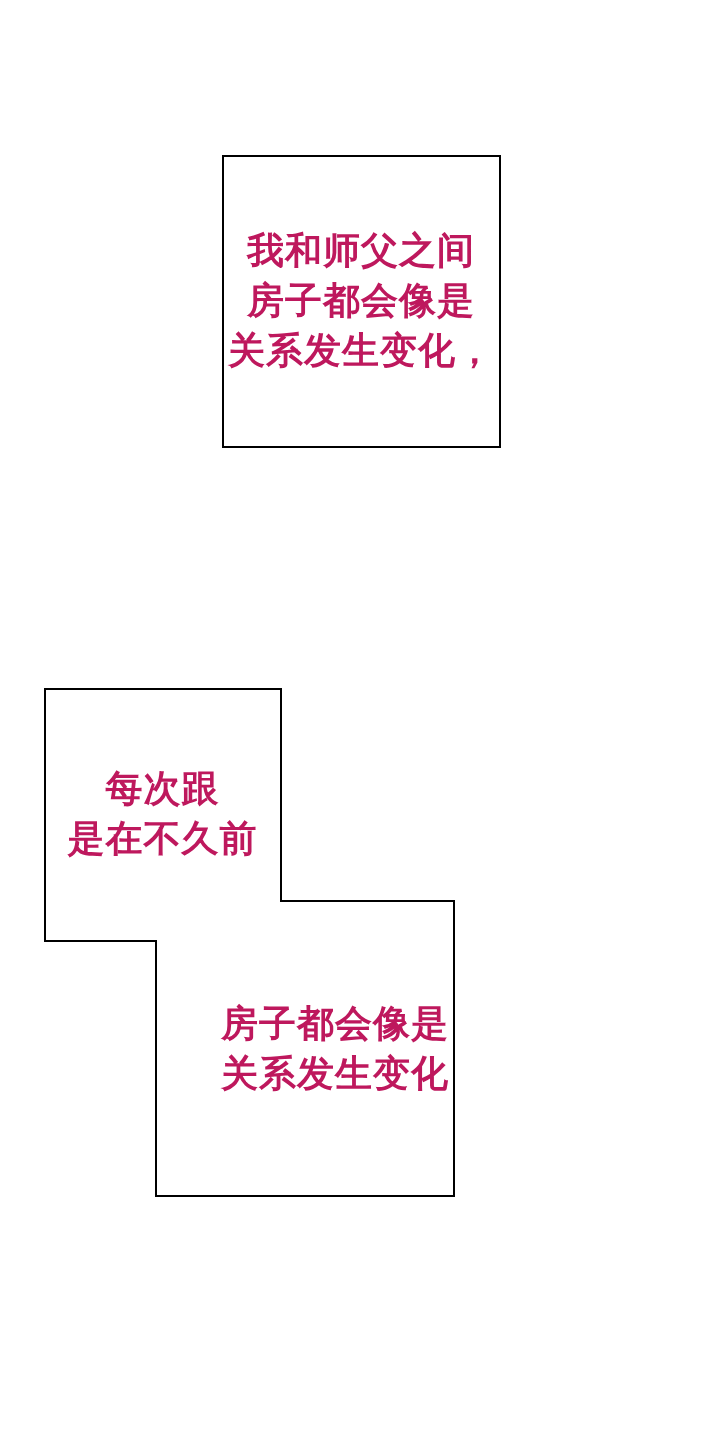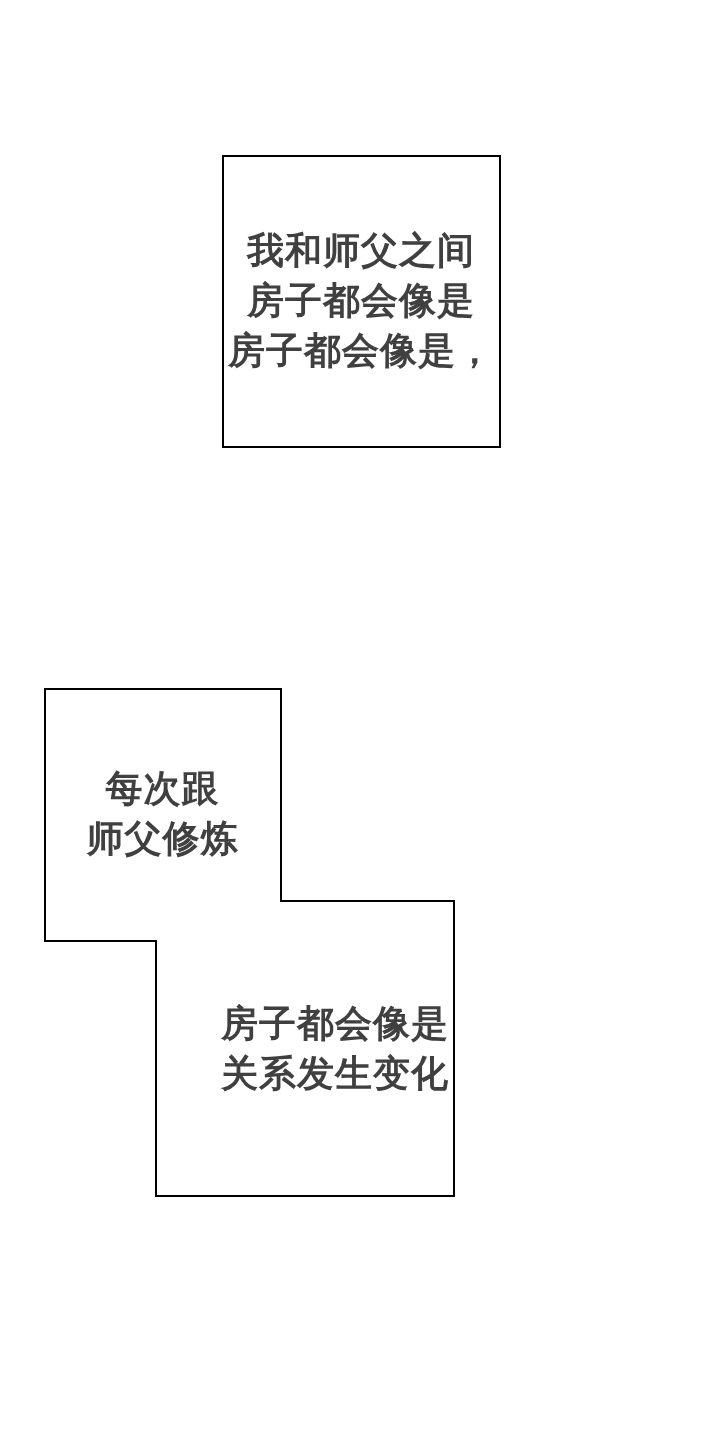--- a/index.html
+++ b/index.html
@@ -25,21 +25,21 @@
     stroke: #000000;
     stroke-width: 2;
   }
   .textbox {
     position: absolute;
     display: flex;
     flex-direction: column;
     align-items: center;
     justify-content: center;
     text-align: center;
-    color: #404040;
+    color: #be185d;
     font-weight: 700;
     font-size: 37px;
     line-height: 50px;
     letter-spacing: 1px;
   }
   .box1 { left: 222px; top: 155px; width: 278px; height: 292px; }
   .box2 { left: 44px;  top: 688px; width: 237px; height: 252px; }
   .box3 { left: 155px; top: 900px; width: 360px; height: 297px; }
 </style>
 </head>
@@ -50,26 +50,26 @@
   <svg class="shapes" width="720" height="1440" viewBox="0 0 720 1440" aria-hidden="true">
 
     <rect class="panel" x="223" y="156" width="277" height="291"></rect>
 
     <polygon class="panel" points="45,689 281,689 281,901 454,901 454,1196 156,1196 156,941 45,941"></polygon>
   </svg>
 
   <div class="textbox box1">
     <div>我和师父之间</div>
     <div>房子都会像是</div>
-    <div>房子都会像是，</div>
+    <div>关系发生变化，</div>
   </div>
 
   <div class="textbox box2">
     <div>每次跟</div>
-    <div>师父修炼</div>
+    <div>是在不久前</div>
   </div>
 
   <div class="textbox box3">
     <div>房子都会像是</div>
     <div>关系发生变化</div>
   </div>
 
 </div>
 
 </body></html>

